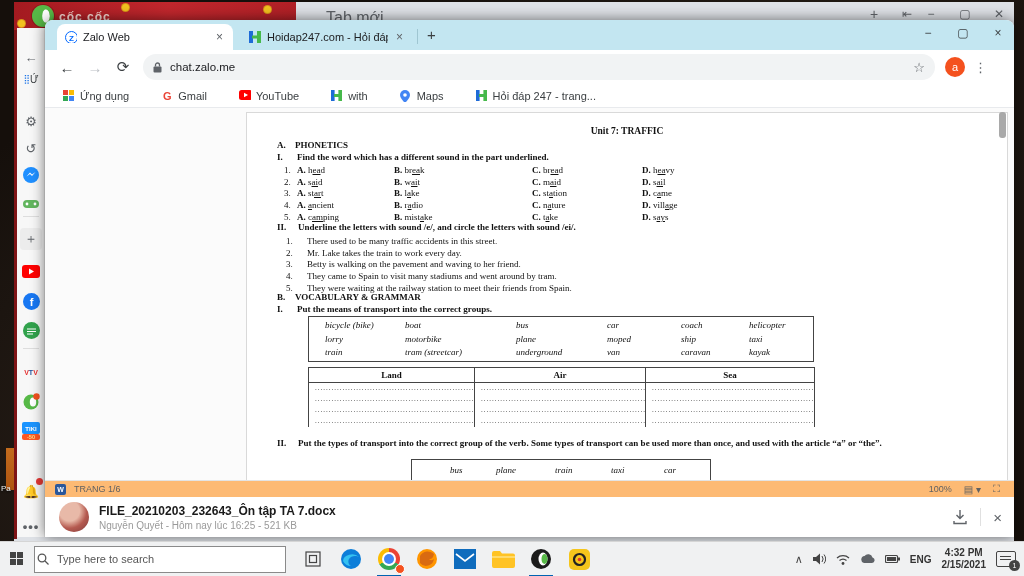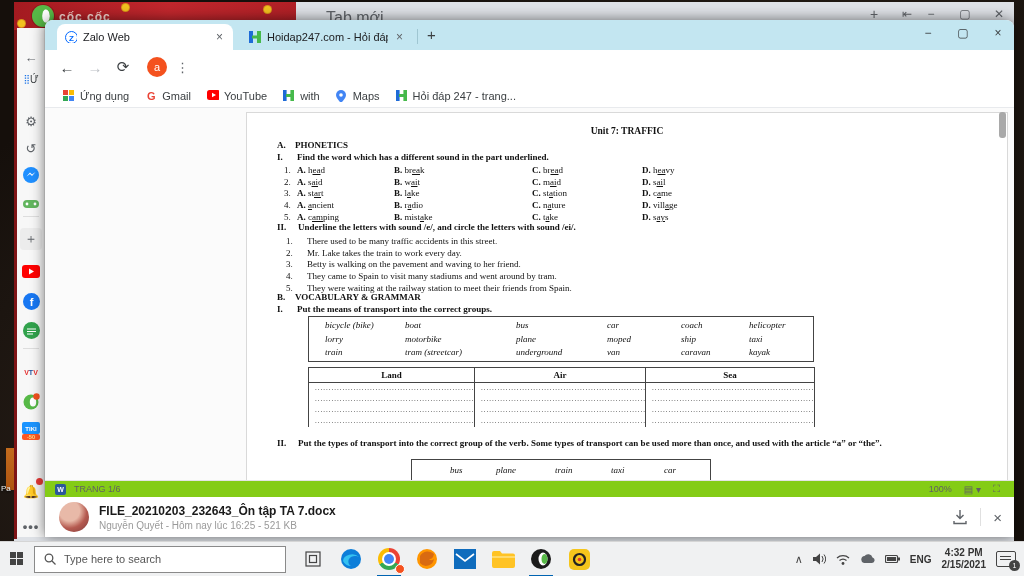--- a/index.html
+++ b/index.html
@@ -51,21 +51,21 @@
 
   #toolbar { left:0; top:30px; width:100%; height:34px; background:#fff; display:flex; align-items:center; }
   .nav-btn { font-size:15px; color:#5f6368; width:28px; text-align:center; }
   .nav-btn.disabled { color:#bdc1c6; }
   #omnibox { margin-left:6px; width:792px; height:26px; background:#f1f3f4; border-radius:13px; display:flex; align-items:center; padding:0 10px; }
   #omni-url { font-size:11.5px; color:#202124; margin-left:8px; flex:1; }
   #star-icon { color:#5f6368; font-size:13px; }
   #profile-avatar { width:20px; height:20px; border-radius:50%; background:#f4511e; color:#fff; font-size:11px; display:flex; align-items:center; justify-content:center; margin-left:10px; }
   #menu-dots { color:#5f6368; font-size:13px; margin-left:9px; letter-spacing:0; }
 
-  #bookmarks { left:0; top:64px; width:100%; height:24px; background:#fff; border-bottom:1px solid #e8eaed; display:flex; align-items:center; gap:16px; padding-left:18px; }
+  #bookmarks { left:0; top:64px; width:100%; height:24px; background:#fff; border-bottom:1px solid #e8eaed; display:flex; align-items:center; gap:32px; padding-left:18px; }
   .bm { display:flex; align-items:center; gap:5px; font-size:11px; color:#3c4043; white-space:nowrap; }
   .fav { width:12px; height:12px; display:inline-flex; align-items:center; justify-content:center; flex:none; }
 
   
   #content { left:0; top:88px; width:100%; height:372px; background:#fbfbfb; overflow:hidden; }
   #doc-page { position:absolute; left:173px; top:4px; width:762px; height:370px; background:#fff;
     border:1px solid #d9d9d9; border-bottom:none; font-family:"Liberation Serif",serif; color:#111; overflow:hidden;margin-left:28px; }
   #scrollbar-thumb { left:954px; top:4px; width:7px; height:26px; background:#a9a9a9; border-radius:3px; }
 
   .doc-line { position:absolute; font-size:9px; line-height:11px; white-space:nowrap; }
@@ -76,40 +76,40 @@
 
   .doc-box { position:absolute; border:1px solid #444; }
   .wb-word { position:absolute; font-style:italic; font-size:9px; white-space:nowrap; }
   #group-table { border-collapse:collapse; position:absolute; table-layout:fixed; }
   #group-table th, #group-table td { border:1px solid #444; font-size:9px; padding:0 6px; overflow:hidden; }
   #group-table th { font-weight:bold; height:15px; }
   #group-table td { height:11px; color:#333; font-size:7px; letter-spacing:1px; white-space:nowrap; }
   .vb-word { position:absolute; font-style:italic; font-size:9px; }
 
   
-  #viewer-bar { left:0; top:460px; width:100%; height:17px; background:#84cc16; border-top:1px solid #e4e4e4; display:flex; align-items:center; font-size:9px; color:#616161; }
+  #viewer-bar { left:0; top:460px; width:100%; height:17px; background:#fdba74; border-top:1px solid #e4e4e4; display:flex; align-items:center; font-size:9px; color:#616161; }
   #word-icon { width:11px; height:11px; background:#2b579a; color:#fff; font-size:7px; font-weight:bold; display:flex; align-items:center; justify-content:center; border-radius:2px; margin:0 8px 0 10px; }
   #viewer-right { margin-left:auto; display:flex; align-items:center; gap:12px; padding-right:14px; }
   .v-icon { color:#616161; font-size:10px; }
 
   #file-bar { left:0; top:477px; width:100%; height:40px; background:#fff; display:flex; align-items:center; }
   #file-avatar { width:30px; height:30px; border-radius:50%; margin-left:14px; flex:none;
     background:radial-gradient(circle at 35% 30%, #e8b9a8 0 35%, #b55a50 60%, #7e3b3a 100%); }
   #file-texts { margin-left:10px; }
   #file-name { font-size:12px; font-weight:bold; color:#1a1a1a; }
   #file-meta { font-size:10px; color:#9a9a9a; margin-top:2px; }
   #file-actions { margin-left:auto; display:flex; align-items:center; gap:12px; padding-right:12px; color:#5f6368; }
   #file-divider { width:1px; height:18px; background:#e0e0e0; }
 
   
   #taskbar { left:0; top:541px; width:1024px; height:35px; background:#f0f1f2; border-top:1px solid #d5d5d5; display:flex; align-items:center; }
   #start-btn { width:34px; height:35px; display:flex; align-items:center; justify-content:center; }
   #win-logo { width:14px; height:14px; display:grid; grid-template-columns:6px 6px; grid-template-rows:6px 6px; gap:1px; }
   #win-logo div { background:#444; }
-  #search-box { width:252px; height:27px; background:#fff; border:1px solid #8a8a8a; display:flex; align-items:center; gap:8px; padding-left:9px; font-size:11px; color:#555; }
+  #search-box { width:252px; height:27px; background:#fff; border:1px solid #8a8a8a; display:flex; align-items:center; gap:8px; padding-left:2px; font-size:11px; color:#555; }
   .tb-icon { width:38px; height:35px; display:flex; align-items:center; justify-content:center; position:relative; }
   .tb-active::after { content:""; position:absolute; left:7px; bottom:0; width:24px; height:2px; background:#0063b1; }
   .tray { display:flex; align-items:center; margin-left:auto; gap:10px; padding-right:8px; color:#333; }
   .tray-glyph { font-size:11px; color:#444; }
   #lang { font-size:10px; font-weight:bold; color:#333; }
   #clock { font-size:10px; color:#333; text-align:center; line-height:12px;font-weight:bold; }
   #notif { position:relative; width:20px; height:16px; border:1px solid #444; border-radius:2px; }
   #notif::before { content:""; position:absolute; left:3px; top:4px; width:11px; height:1px; background:#444; box-shadow:0 3px 0 #444; }
   #notif-badge { position:absolute; right:-5px; bottom:-5px; width:11px; height:11px; border-radius:50%; background:#444; color:#fff; font-size:7px; display:flex; align-items:center; justify-content:center; }
   .chrome-ball { width:22px; height:22px; border-radius:50%; position:relative;
@@ -225,20 +225,28 @@
     <span id="newtab-btn" class="abs">+</span>
     <span class="win-ctrl abs" style="left:870px">−</span>
     <span class="win-ctrl abs" style="left:905px">▢</span>
     <span class="win-ctrl abs" style="left:940px">×</span>
   </div>
 
   <div id="toolbar" class="abs">
     <span class="nav-btn" style="margin-left:8px;color:#3c4043">←</span>
     <span class="nav-btn disabled">→</span>
     <span class="nav-btn" style="color:#3c4043">⟳</span>
+    <div id="omnibox">
+      <svg width="9" height="11">
+          <rect x="0.5" y="4.5" width="8" height="6" rx="1" fill="#5f6368"></rect>
+          <path d="M2.5 4.5 V3 a2 2 0 0 1 4 0 V4.5" fill="none" stroke="#5f6368" stroke-width="1.3"></path>
+        </svg>
+      <span id="omni-url">chat.zalo.me</span>
+      <span id="star-icon">☆</span>
+    </div>
     <div id="profile-avatar">a</div>
     <span id="menu-dots">⋮</span>
   </div>
 
   <div id="bookmarks" class="abs">
     <span class="bm">
       <svg class="fav" width="11" height="11">
           <rect width="5" height="5" fill="#ea4335"></rect>
           <rect x="6" width="5" height="5" fill="#fbbc05"></rect>
           <rect y="6" width="5" height="5" fill="#34a853"></rect>

